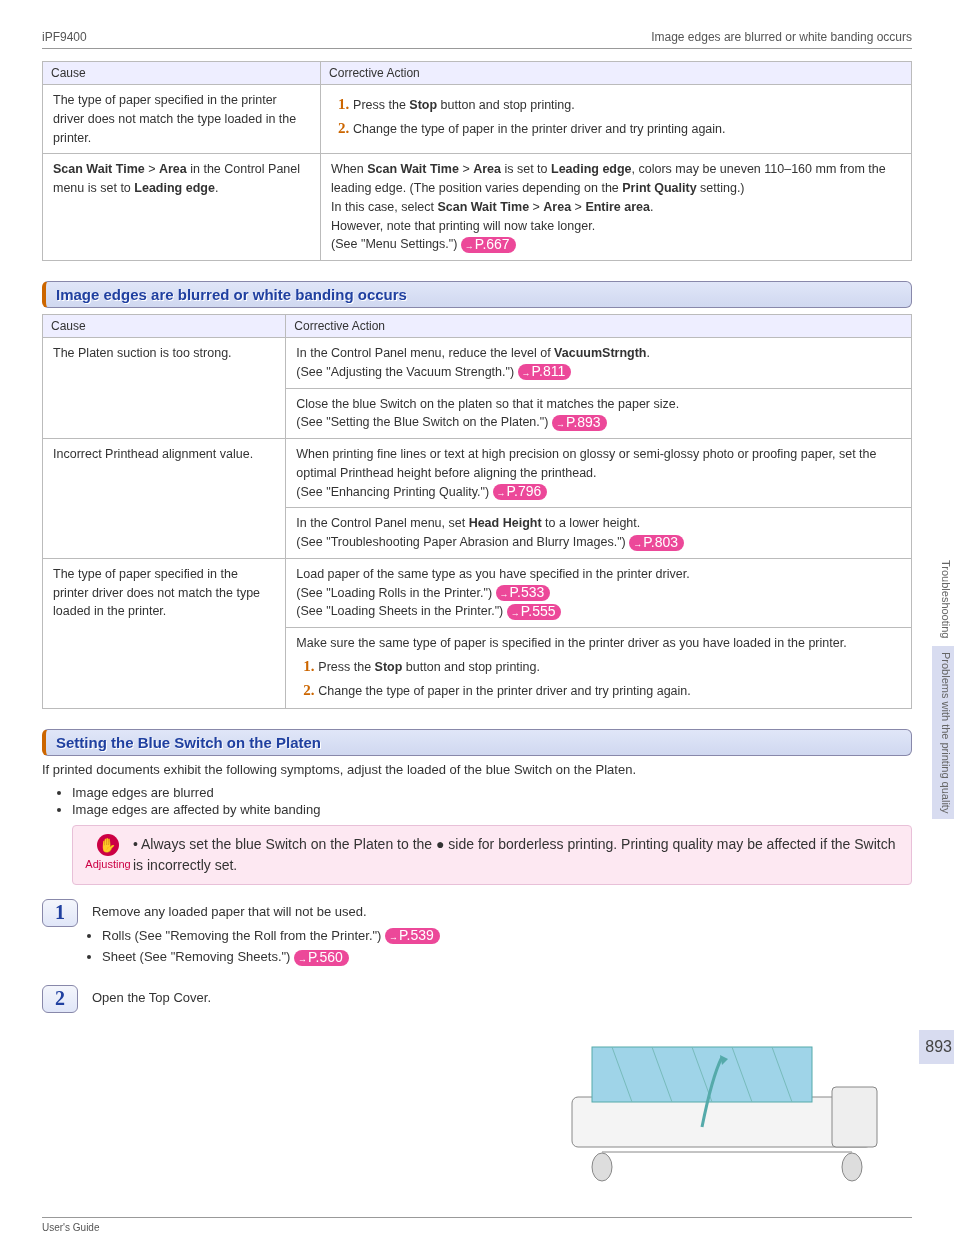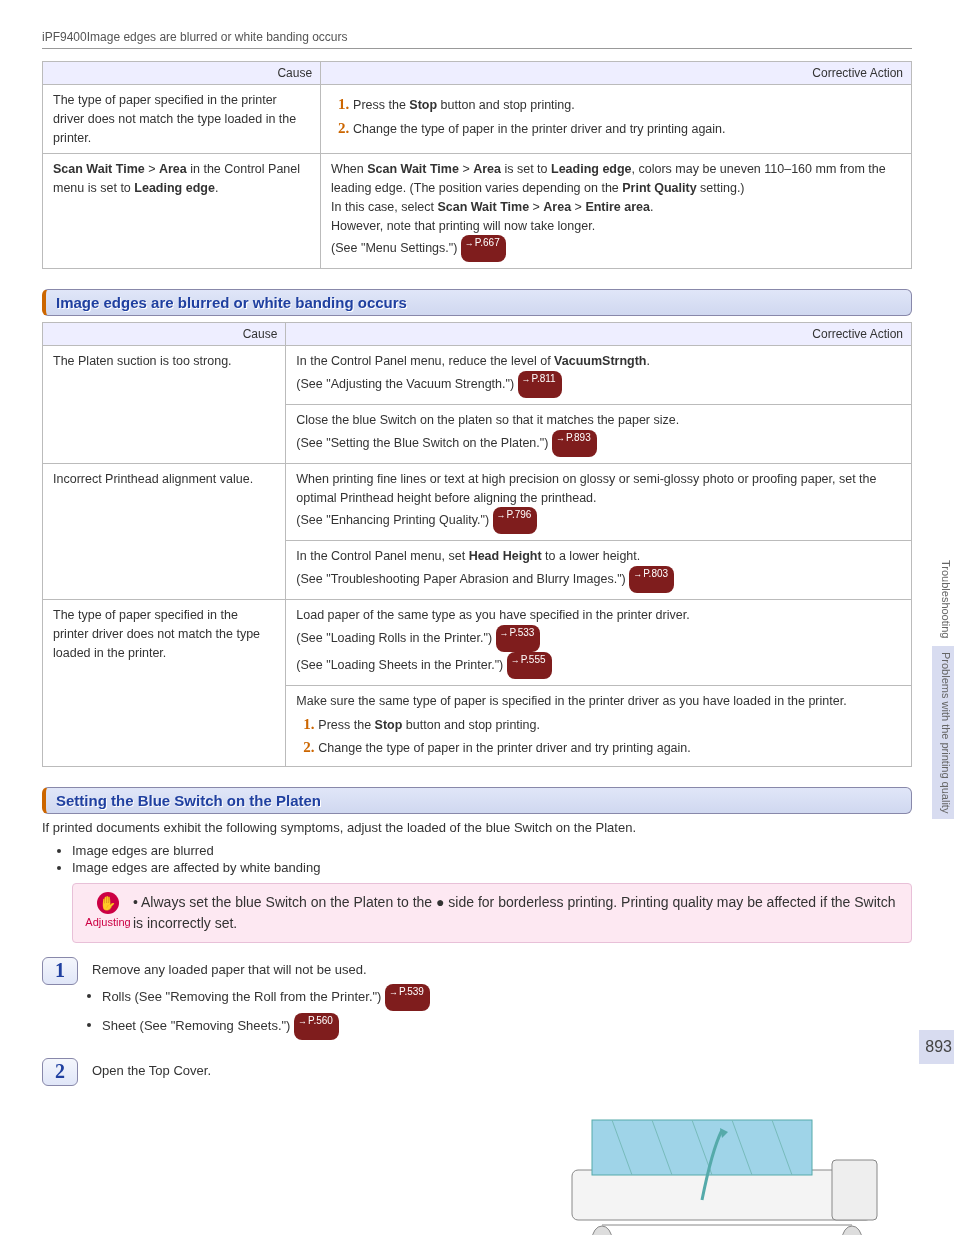--- a/index.html
+++ b/index.html
@@ -1,35 +1,35 @@
 <!DOCTYPE html>
 <html><head>
 <meta charset="utf-8">
 <style>
 body{font-family:Arial,Helvetica,sans-serif;font-size:13px;color:#333;margin:0;background:#fff}
 .page{width:870px;margin:0 auto;padding:30px 40px;position:relative}
-.hdr{display:flex;border-bottom:1px solid #999;padding-bottom:4px;margin-bottom:12px;font-size:12px;color:#555}
+.hdr{display:flex;justify-content:space-between;border-bottom:1px solid #999;padding-bottom:4px;margin-bottom:12px;font-size:12px;color:#555}
 table.ts{width:100%;border-collapse:collapse;margin-bottom:20px}
-table.ts th{background:#eef;border:1px solid #bbb;padding:4px 8px;font-weight:normal;font-size:12px;text-align:right}
+table.ts th{background:#eef;border:1px solid #bbb;padding:4px 8px;font-weight:normal;font-size:12px;text-align:left}
 table.ts td{border:1px solid #bbb;padding:6px 10px;vertical-align:top;font-size:12.5px;line-height:1.5}
 .sectionTitle{background:linear-gradient(#e0e6f8,#d0d8f0);border:1px solid #88a;border-left:4px solid #c60;color:#2040a0;font-weight:bold;padding:4px 10px;border-radius:6px;margin:18px 0 6px;font-size:15px;text-shadow:1px 1px 0 #fff}
 .intro{margin:4px 0 8px}
 ul.bul{margin:4px 0 8px 30px;padding:0}
 ul.bul li{margin:2px 0}
 .note{background:#fde8f2;border:1px solid #e8c0d8;border-radius:4px;display:flex;padding:8px 10px;margin:6px 0 14px 30px}
 .noteIcon{width:50px;text-align:center;font-size:11px;color:#c04}
 .noteIcon .ic{display:inline-block;width:22px;height:22px;border-radius:50%;background:#c04;color:#fff;line-height:22px;font-size:14px;margin-bottom:2px}
 .noteBody{flex:1;font-size:14px;line-height:1.5}
 .step{display:flex;margin:10px 0;align-items:flex-start}
 .stepNum{width:34px;height:26px;border:1px solid #88a;border-radius:6px;text-align:center;font-family:'Times New Roman',serif;font-size:20px;font-weight:bold;color:#2040a0;background:linear-gradient(#f4f6fc,#e0e6f8);margin-right:14px;line-height:24px;flex-shrink:0}
 .stepBody{flex:1;font-size:13px;line-height:1.5;padding-top:3px}
 ol.nl{margin:2px 0 2px 4px;padding-left:18px}
 ol.nl li{margin:2px 0}
 ol.nl li::marker{color:#c60;font-weight:bold;font-family:'Times New Roman',serif;font-size:15px}
-.pg{display:inline-block;background:#7f1d1d;color:#fff;font-size:10px;padding:1px 6px 12px 4px;border-radius:8px;vertical-align:middle;line-height:13px;cursor:pointer}
+.pg{display:inline-block;background:#ec4899;color:#fff;font-size:14px;padding:1px 6px 0 4px;border-radius:8px;vertical-align:middle;line-height:13px;cursor:pointer}
 .pg::before{content:"→";font-size:9px;margin-right:1px}
 .side{position:absolute;right:-6px;top:560px;writing-mode:vertical-rl;font-size:11px;color:#666;line-height:1.8}
 .side .tab{background:#d8dcf0;padding:6px 3px;margin:4px 0;display:inline-block}
 .pgnum{position:absolute;right:-6px;top:1030px;background:#d8dcf0;padding:8px 6px;font-size:16px;color:#444}
 .ftr{border-top:1px solid #999;margin-top:30px;padding-top:4px;font-size:10px;color:#555}
 .illus{width:360px;height:180px;margin-left:auto;position:relative}
 .illus svg{width:100%;height:100%}
 </style>
 </head>
 <body>

